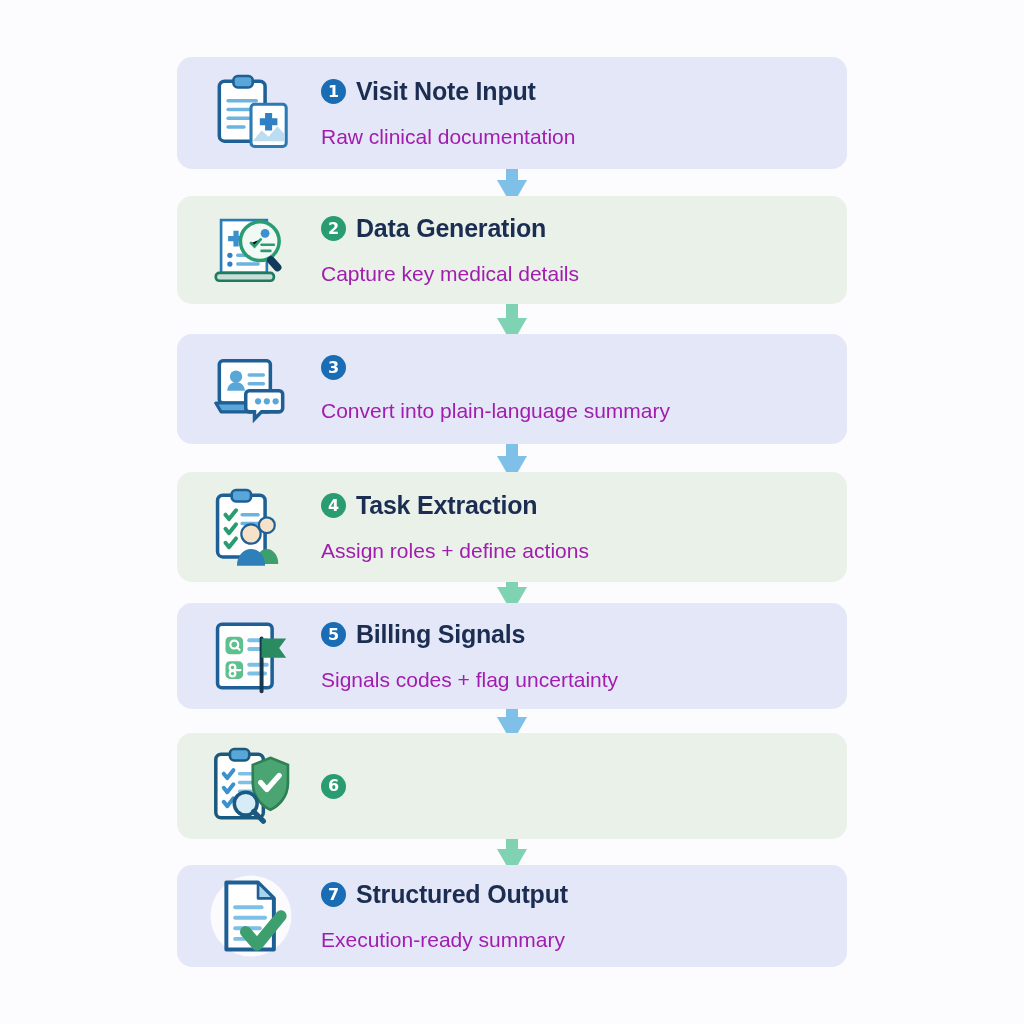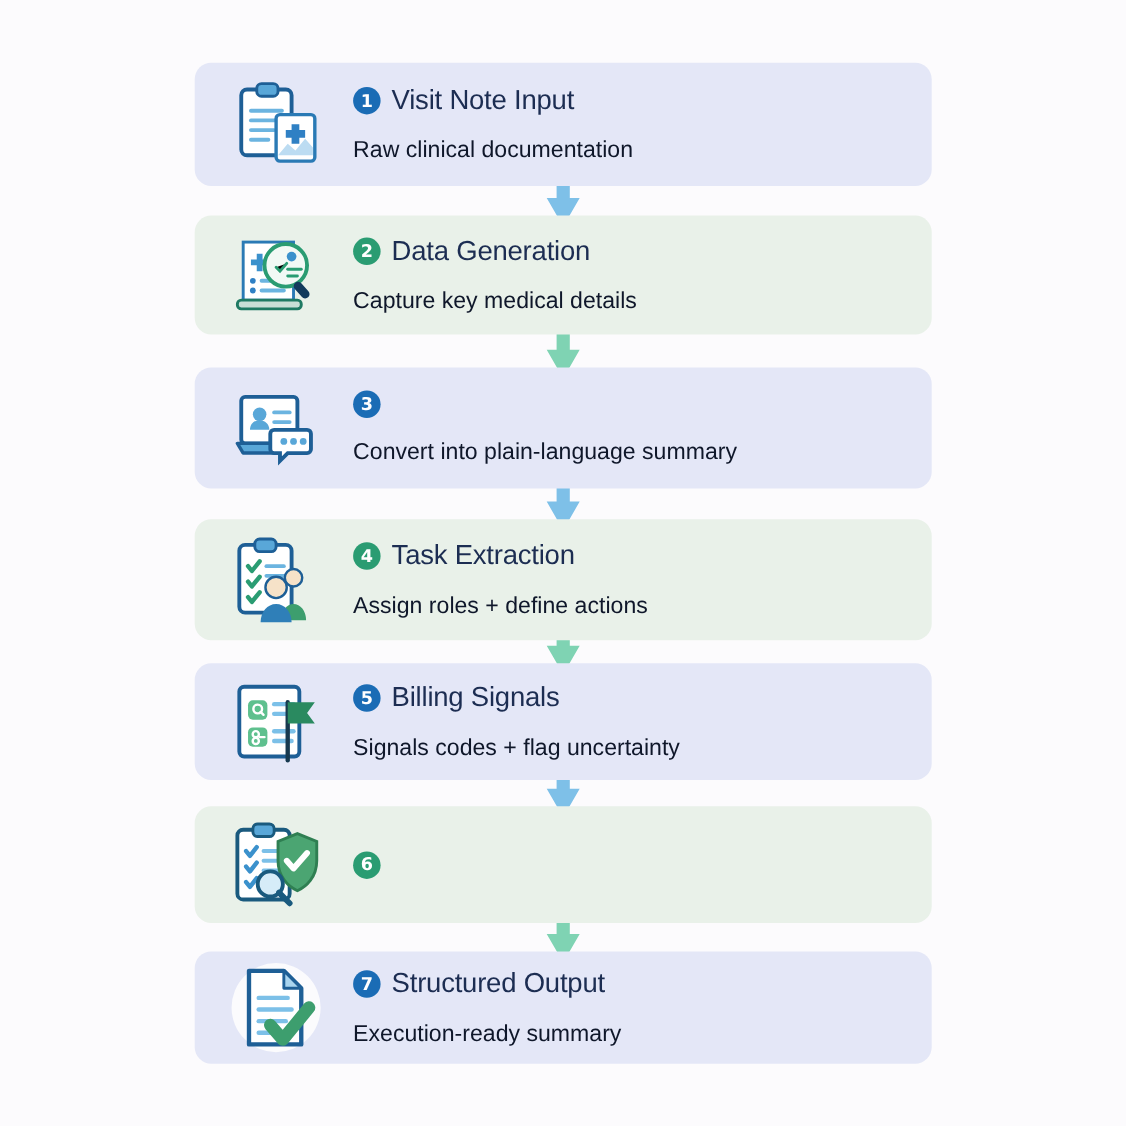--- a/index.html
+++ b/index.html
@@ -65,28 +65,28 @@
     align-items: center;
     justify-content: center;
     line-height: 1;
     font-family: "DejaVu Sans", sans-serif;
   }
   .badge.blue  { background: #1a6cb5; }
   .badge.green { background: #2a9c72; }
 
   .step-title {
     font-size: 25px;
-    font-weight: normal;
+    font-weight: bold;
     color: #1c2d52;
     letter-spacing: -0.2px;
     white-space: nowrap;
   }
   .step-sub {
     font-size: 21px;
-    color: #0f172a;
+    color: #a21caf;
     margin-top: 19px;
     white-space: nowrap;
   }
 
   .arrow {
     position: absolute;
     left: 0;
     width: 1024px;
     display: flex;
     justify-content: center;

